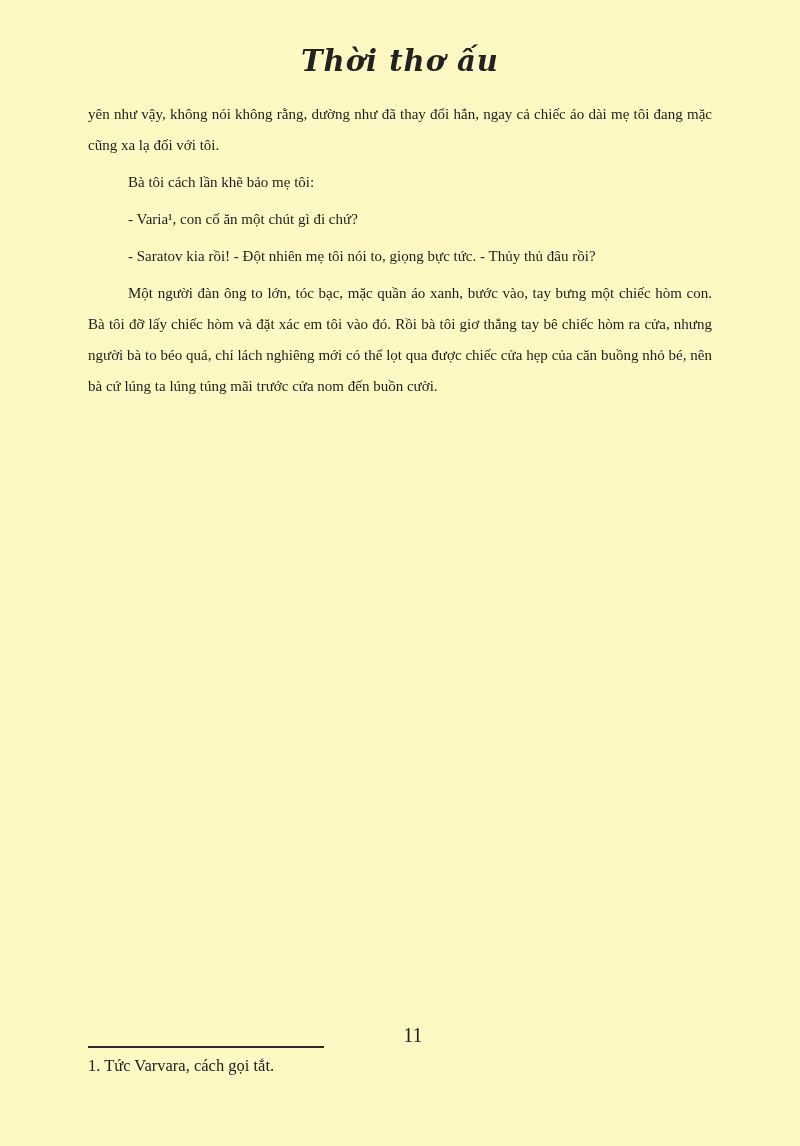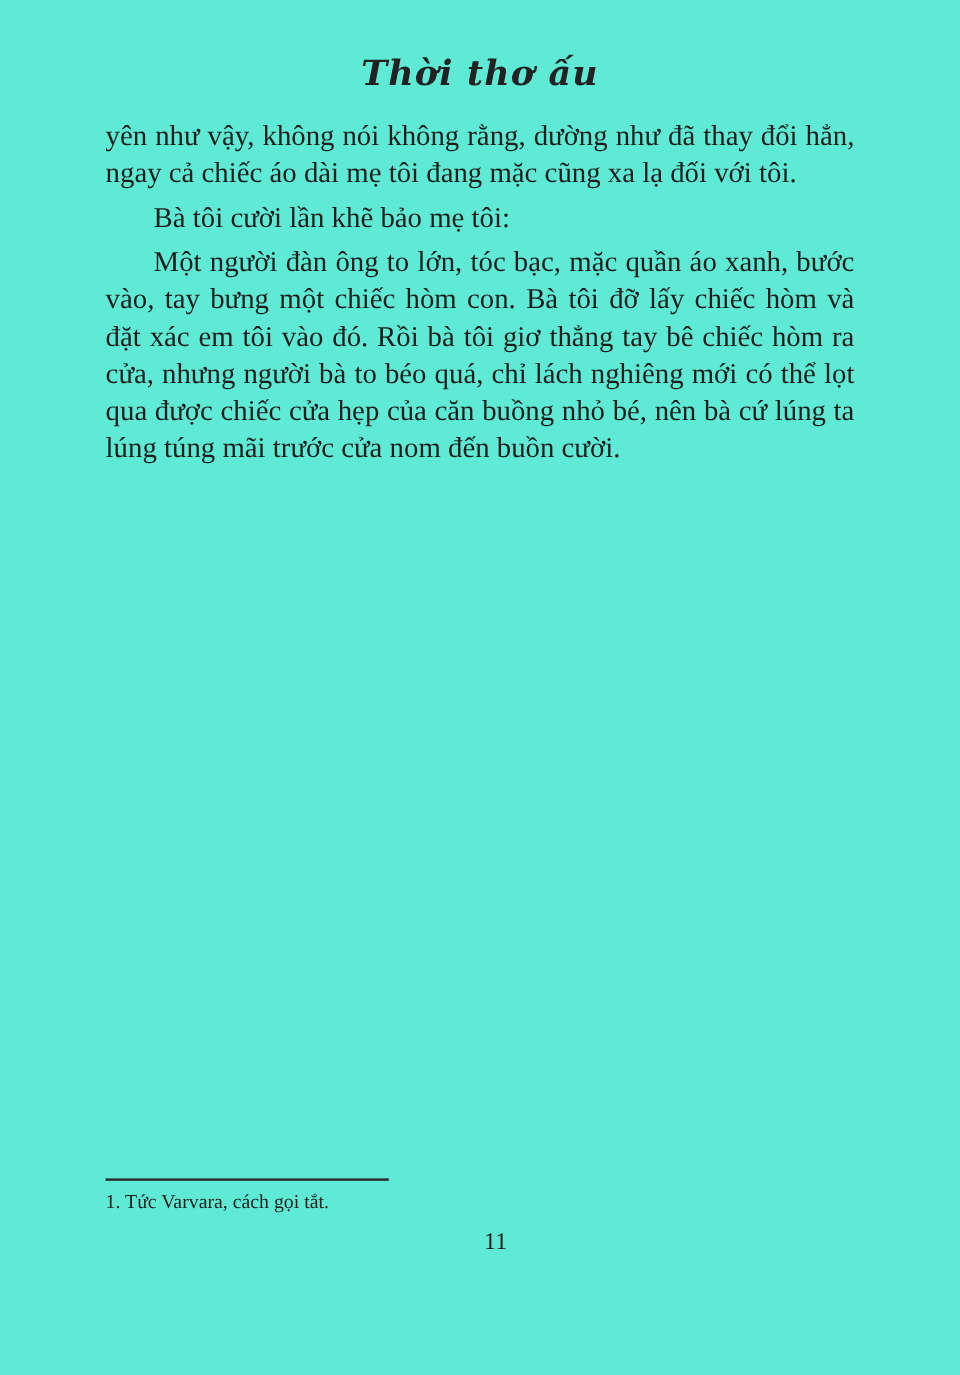--- a/index.html
+++ b/index.html
@@ -6,53 +6,53 @@
   html, body { margin: 0; padding: 0; }
   body {
     width: 800px;
     background: #ffffff;
     font-family: "Liberation Serif", serif;
   }
   .page {
     position: relative;
     width: 800px;
     height: 1146px;
-    background: #5eead4;
+    background: #fef9c3;
     color: #1d1d1d;
     overflow: hidden;
   }
   .page-header {
     padding-top: 44px;
     text-align: center;
   }
   .chapter-title {
     font-family: "DejaVu Serif", serif;
     font-style: italic;
     font-weight: bold;
     font-size: 29px;
     letter-spacing: 1px;
     color: #222;
   }
   .body-text {
     padding: 21px 88px 0 88px;
     text-align: justify;
-    font-size: 24px;
+    font-size: 15px;
     line-height: 31px;
     color: #1d1d1d;
   }
   .para {
     margin: 0 0 6px 0;
   }
   .para.indent {
     text-indent: 40px;
   }
   .footnote-block {
     position: absolute;
     left: 88px;
-    top: 982px;
+    top: 1046px;
     width: 624px;
   }
   .footnote-rule {
     width: 236px;
     height: 0;
     border-top: 2px solid #2a2a2a;
     margin-bottom: 7px;
   }
   .footnote-text {
     margin: 0;
@@ -75,21 +75,23 @@
 <body>
 
 <div class="page">
 
   <header class="page-header">
     <span class="chapter-title">Thời thơ ấu</span>
   </header>
 
   <main class="body-text">
     <p class="para">yên như vậy, không nói không rằng, dường như đã thay đổi hẳn, ngay cả chiếc áo dài mẹ tôi đang mặc cũng xa lạ đối với tôi.</p>
-    <p class="para indent">Bà tôi cười lần khẽ bảo mẹ tôi:</p>
+    <p class="para indent">Bà tôi cách lần khẽ bảo mẹ tôi:</p>
+    <p class="para indent">- Varia¹, con cố ăn một chút gì đi chứ?</p>
+    <p class="para indent">- Saratov kia rồi! - Đột nhiên mẹ tôi nói to, giọng bực tức. - Thủy thủ đâu rồi?</p>
     <p class="para indent">Một người đàn ông to lớn, tóc bạc, mặc quần áo xanh, bước vào, tay bưng một chiếc hòm con. Bà tôi đỡ lấy chiếc hòm và đặt xác em tôi vào đó. Rồi bà tôi giơ thẳng tay bê chiếc hòm ra cửa, nhưng người bà to béo quá, chỉ lách nghiêng mới có thể lọt qua được chiếc cửa hẹp của căn buồng nhỏ bé, nên bà cứ lúng ta lúng túng mãi trước cửa nom đến buồn cười.</p>
   </main>
 
   <div class="footnote-block">
     <div class="footnote-rule"></div>
     <p class="footnote-text">1. Tức Varvara, cách gọi tắt.</p>
   </div>
 
   <div class="page-number">11</div>
 

